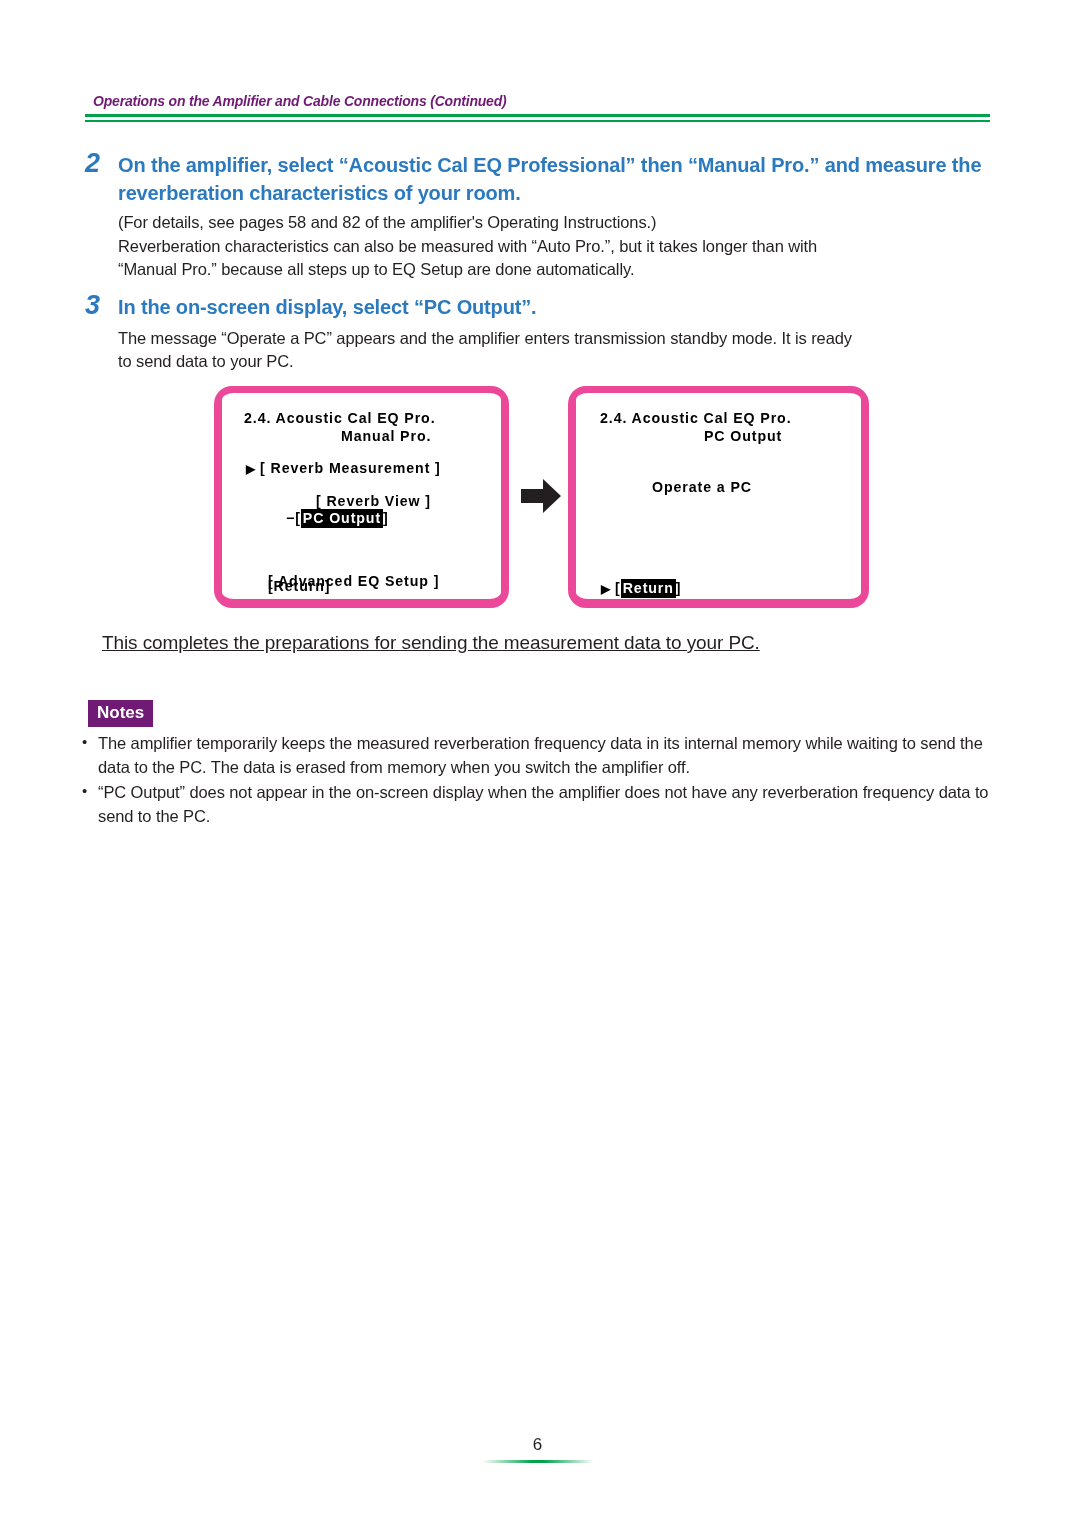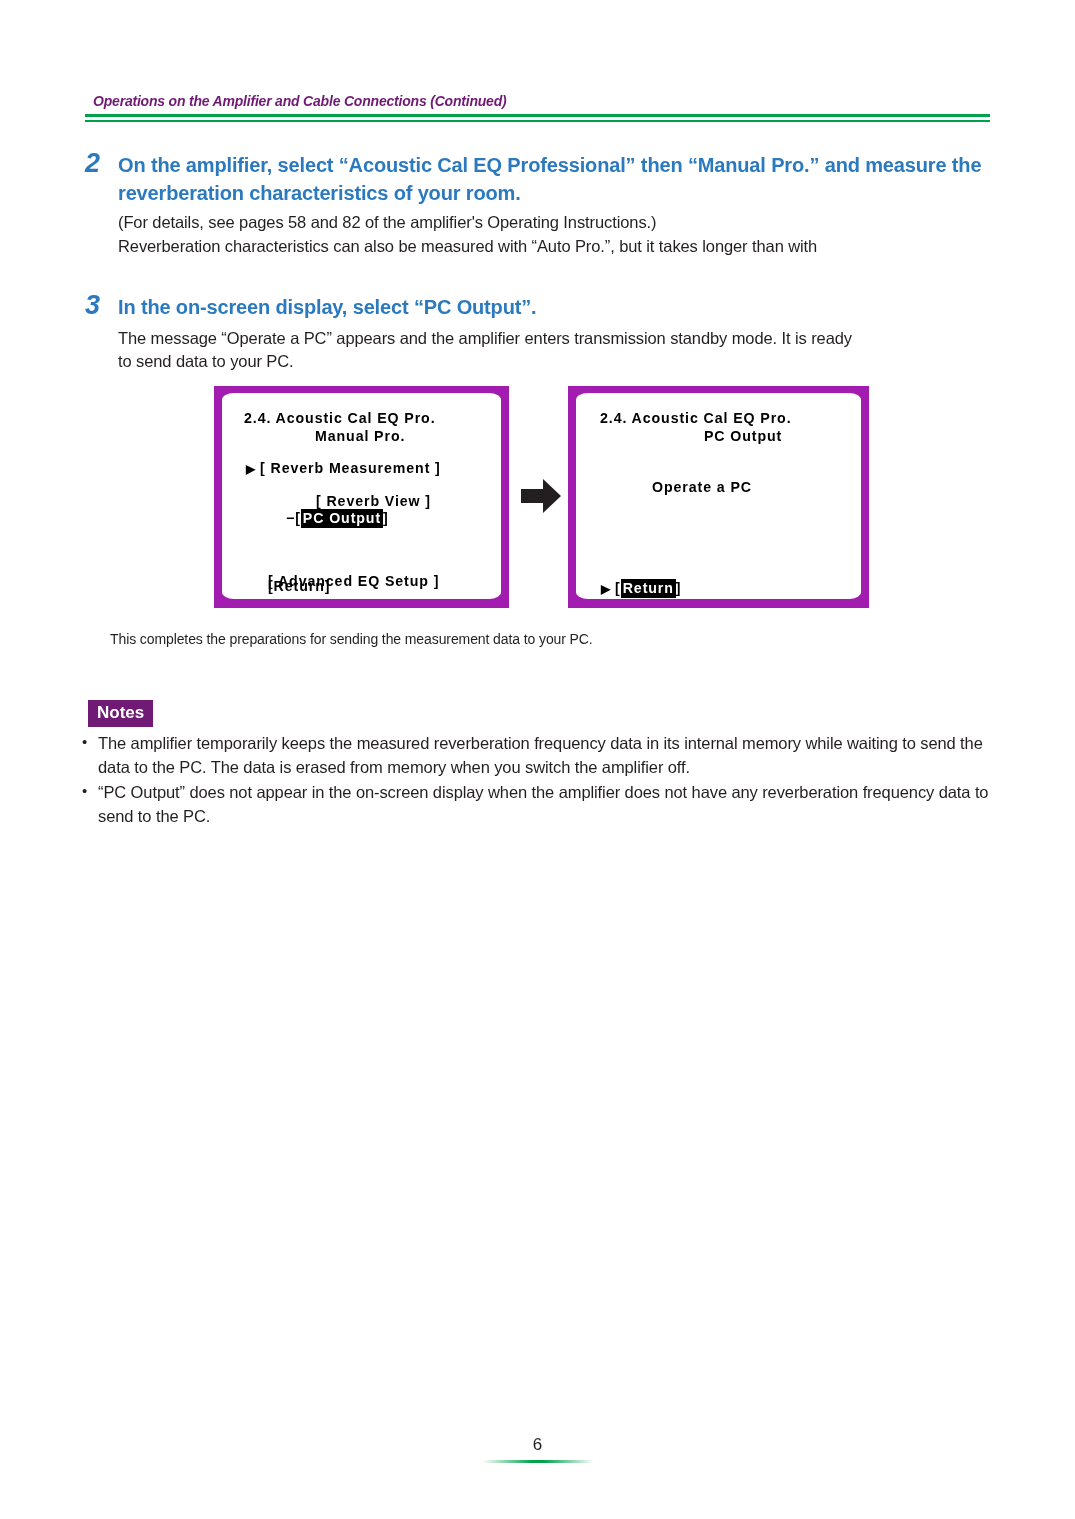--- a/index.html
+++ b/index.html
@@ -96,23 +96,24 @@
     position: absolute;
     left: 214px;
     top: 386px;
     width: 655px;
     height: 222px;
   }
   .osd {
     position: absolute;
     top: 0;
     height: 222px;
-    background: #a21caf;
+    background: #ec4899;
     padding: 7px 8px 9px 8px;
     box-sizing: border-box;
+    border-radius: 18px;
   }
   .osd-left  { left: 0;     width: 295px; }
   .osd-right { left: 354px; width: 301px; }
   .osd-inner {
     width: 100%;
     height: 100%;
     background: #ffffff;
     position: relative;
     border-radius: 12px / 7px;
     box-sizing: border-box;
@@ -132,21 +133,21 @@
     color: #ffffff;
     padding: 1px 2px 2px 2px;
   }
   .osd-caret {
     font-size: 12px;
     letter-spacing: 0;
   }
 
   
   .l-title1 { left: 22px;  top: 18px; }
-  .l-title2 { left: 93px; top: 36px; text-align: right; }
+  .l-title2 { left: 119px; top: 36px; text-align: right; }
   .l-item1  { left: 24px;  top: 68px; }
   .l-item2  { left: 46px;  top: 101px; padding-left: 48px; }
   .l-item3  { left: 64px;  top: 118px; }
   .l-item4  { left: 46px;  top: 152px; margin-top: 29px; }
   .l-item5  { left: 46px;  top: 186px; }
 
   
   .r-title1 { left: 24px;  top: 18px; }
   .r-title2 { left: 128px; top: 36px; }
   .r-msg    { left: 76px;  top: 87px; }
@@ -157,27 +158,28 @@
     position: absolute;
     left: 305px;
     top: 90px;
     width: 44px;
     height: 40px;
   }
 
   
   .closing {
     position: absolute;
-    left: 110px;
+    left: 102px;
     top: 630px;
     width: 880px;
-    font-size: 14px;
+    font-size: 19px;
     line-height: 1.42;
     color: #231f20;
     letter-spacing: -0.1px;
+    text-decoration: underline;
   }
   .closing p { margin: 0; }
   .italic { font-style: italic; }
 
   
   .notes-badge {
     position: absolute;
     left: 88px;
     top: 700px;
     background: #701a75;
@@ -243,20 +245,21 @@
   </div>
 
   <div class="step step-2">
     <div class="step-head">
       <span class="step-num">2</span>
       <span class="step-title">On the amplifier, select “Acoustic Cal EQ Professional” then “Manual Pro.” and measure the reverberation characteristics of your room.</span>
     </div>
     <div class="step-body">
       <p>(For details, see pages 58 and 82 of the amplifier's Operating Instructions.)</p>
       <p>Reverberation characteristics can also be measured with “Auto Pro.”, but it takes longer than with</p>
+      <p>“Manual Pro.” because all steps up to EQ Setup are done automatically.</p>
     </div>
   </div>
 
   <div class="step step-3">
     <div class="step-head">
       <span class="step-num">3</span>
       <span class="step-title">In the on-screen display, select “PC Output”.</span>
     </div>
     <div class="step-body">
       <p>The message “Operate a PC” appears and the amplifier enters transmission standby mode. It is ready</p>

